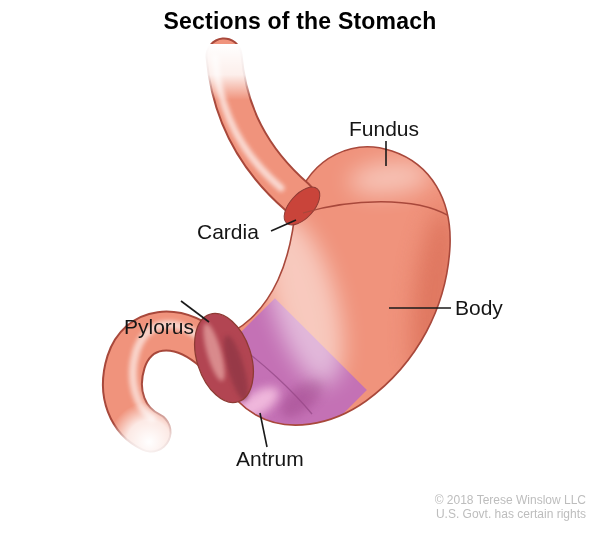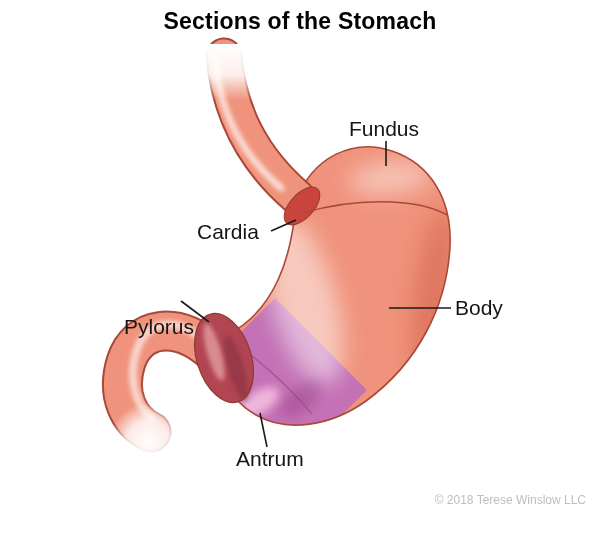--- a/index.html
+++ b/index.html
@@ -147,15 +147,16 @@
   <div class="page-title">Sections of the Stomach</div>
 
   <div class="lbl lbl-cardia">Cardia</div>
   <div class="lbl lbl-fundus">Fundus</div>
   <div class="lbl lbl-pylorus">Pylorus</div>
   <div class="lbl lbl-body">Body</div>
   <div class="lbl lbl-antrum">Antrum</div>
 
   <div class="copyright">
     <div>© 2018 Terese Winslow LLC</div>
+    <div>U.S. Govt. has certain rights</div>
   </div>
 
 </div>
 
 </body></html>

